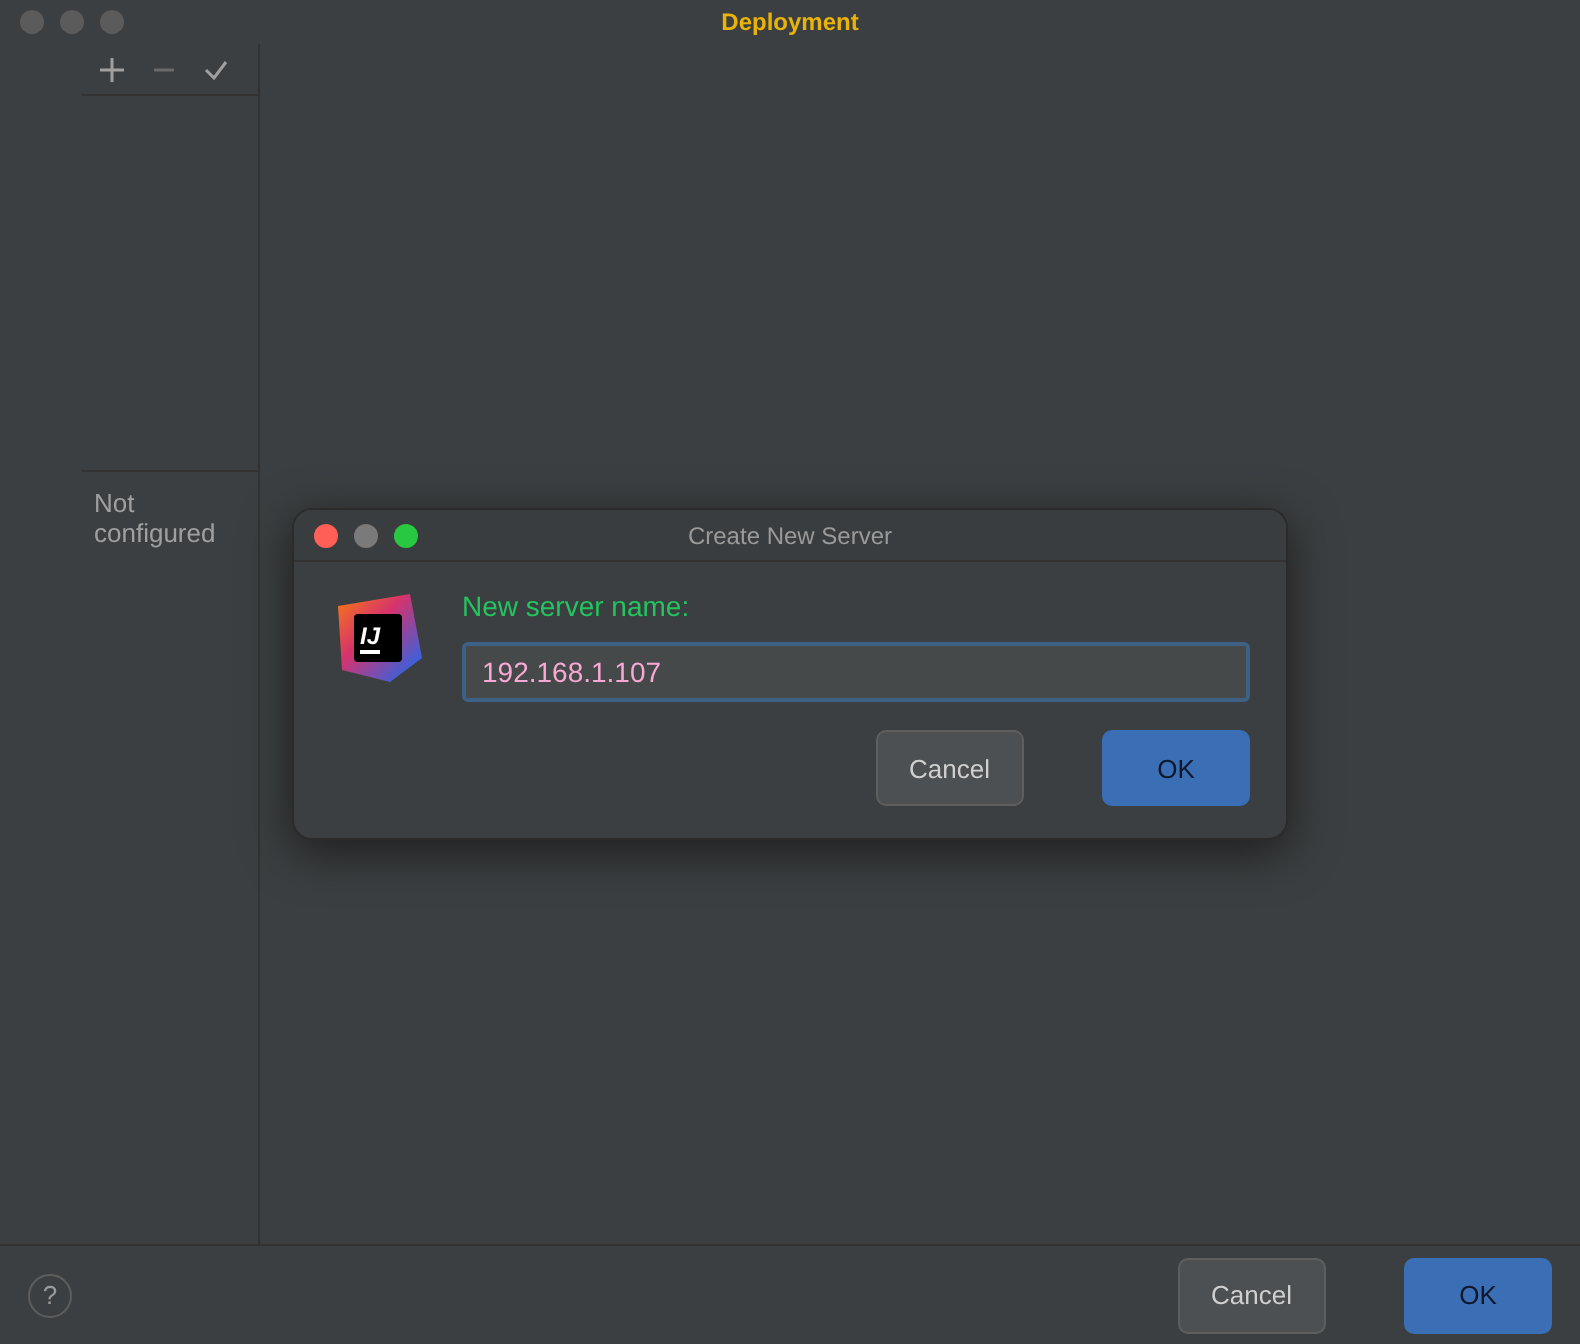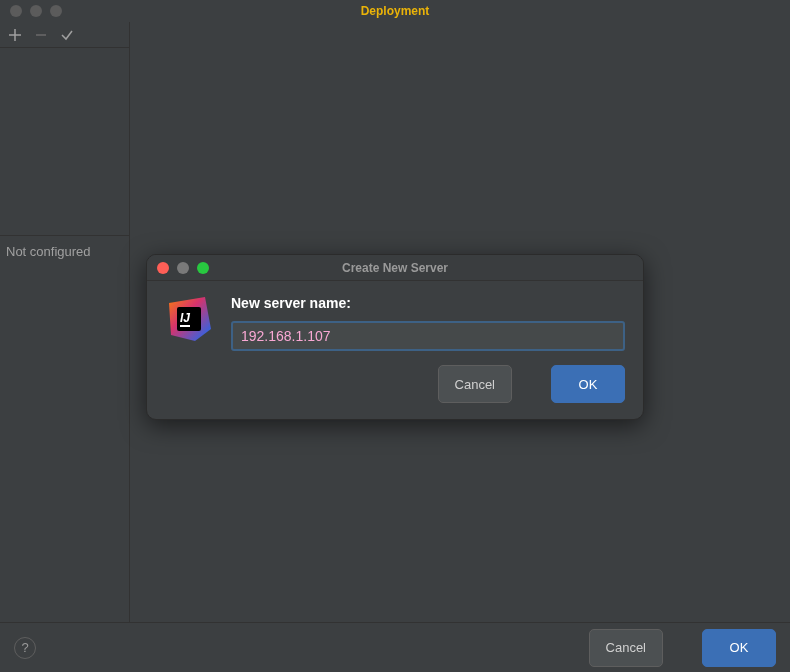--- a/index.html
+++ b/index.html
@@ -8,48 +8,48 @@
 
   
   .parent-window { position: absolute; inset: 0; background: #3c3f41; }
   .parent-titlebar { height: 22px; display: flex; align-items: center; position: relative; }
   .parent-title { position: absolute; left: 0; right: 0; text-align: center; color: #eab308; font-weight: 600; font-size: 12px; }
   .traffic-lights { display: flex; gap: 8px; margin-left: 10px; z-index: 1; }
   .traffic-dot { width: 12px; height: 12px; border-radius: 50%; }
   .tl-gray { background: #5b5b5b; }
 
   .parent-body { display: flex; height: calc(100% - 22px - 50px); }
-  .left-pane { width: 130px; border-right: 1px solid #323232; display: flex; flex-direction: column; }
+  .left-pane { width: 130px; border-right: 1px solid #323232; display: flex; flex-direction: column; padding-left: 41px; }
   .left-toolbar { height: 26px; display: flex; align-items: center; gap: 12px; padding: 0 8px; border-bottom: 1px solid #323232; }
   .tb-icon { width: 14px; height: 14px; display: flex; align-items: center; justify-content: center; }
   .tb-icon svg { width: 14px; height: 14px; stroke: #a0a0a0; fill: none; stroke-width: 1.5; }
   .tb-icon.dim svg { stroke: #6a6a6a; }
   .left-blank { flex: 0 0 188px; border-bottom: 1px solid #323232; }
   .left-status { padding: 8px 6px; color: #a0a0a0; font-size: 13px; }
 
   .right-pane { flex: 1; }
 
   .parent-footer { position: absolute; left:0; right:0; bottom:0; height: 50px; border-top: 1px solid #323232; display: flex; align-items: center; padding: 0 14px; }
   .help-btn { width: 22px; height: 22px; border: 1px solid #5e5e5e; border-radius: 50%; display:flex; align-items:center; justify-content:center; color:#9a9a9a; font-size: 13px; }
   .footer-spacer { flex: 1; }
   .btn { height: 38px; min-width: 74px; padding: 0 16px; border-radius: 5px; border: 1px solid #5e5e5e; background: #4c5052; color: #d0d0d0; font-size: 13px; display:flex; align-items:center; justify-content:center; margin-left: 10px; }
   .btn.primary { background: #365880; border-color: #4a688e; color: #e6e6e6; }
-  .btn.primary.bright { background: #3b6fb5; border-color: #3b6fb5; color: #ffffff; margin-left: 39px; }
+  .btn.primary.bright { background: #3b6fb5; border-color: #3b6fb5; color: #0f172a; margin-left: 39px; }
 
   
   .modal { position: absolute; left: 146px; top: 254px; width: 498px; background: #3c3f41; border: 1px solid #2b2b2b; border-radius: 10px; box-shadow: 0 6px 24px rgba(0,0,0,0.55); overflow: hidden; }
   .modal-titlebar { height: 26px; display:flex; align-items:center; position: relative; background: #3a3d3f; border-bottom: 1px solid #323232; }
-  .modal-title { position:absolute; left:0; right:0; text-align:center; font-weight:700; color:#9a9a9a; font-size:12px; }
+  .modal-title { position:absolute; left:0; right:0; text-align:center; font-weight:400; color:#9a9a9a; font-size:12px; }
   .modal-traffic { display:flex; gap:8px; margin-left:10px; z-index:1; }
   .tl-red { background:#ff5f57; } .tl-yellow{ background:#7a7a7a; } .tl-green{ background:#28c840; }
 
   .modal-body { display:flex; padding: 14px 18px 10px 18px; gap: 18px; }
   .modal-icon { width: 48px; height: 48px; flex-shrink:0; display:flex; align-items:center; justify-content:center;font-style:italic; }
   .modal-fields { flex:1; display:flex; flex-direction:column; gap:10px; }
-  .field-label { color:#ffffff; font-size:14px;font-weight:bold; }
+  .field-label { color:#22c55e; font-size:14px; }
   .text-input { height: 30px; width:100%; background:#45494a; border:2px solid #3d6185; border-radius:3px; color:#f9a8d4; font-size:14px; padding: 0 8px; outline:none; }
 
   .modal-footer { display:flex; justify-content:flex-end; padding: 4px 18px 16px 18px; }
 </style>
 </head>
 <body>
 
 <div class="parent-window">
 
   <div class="parent-titlebar">

